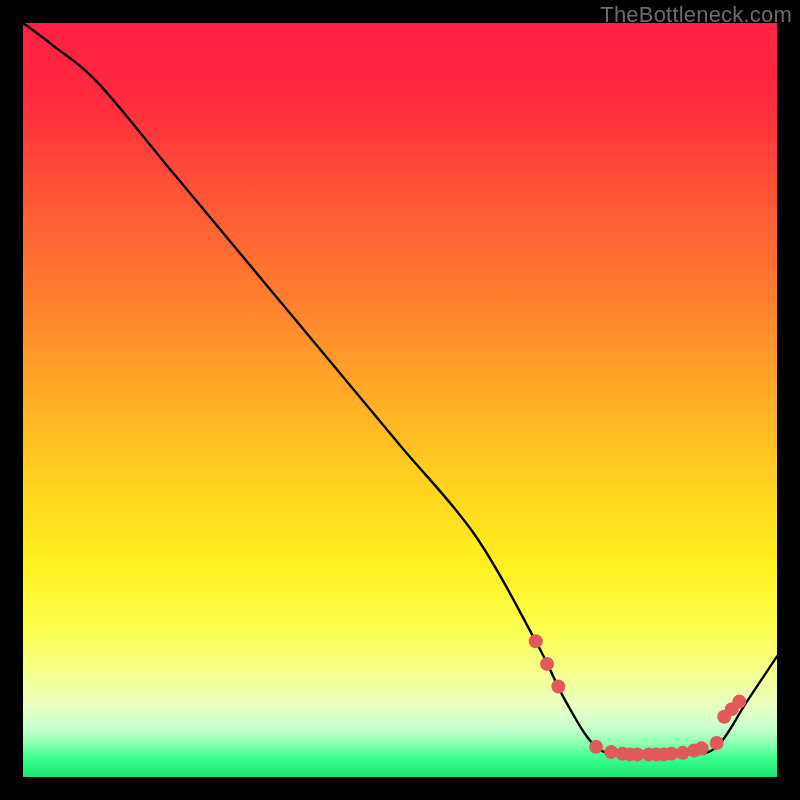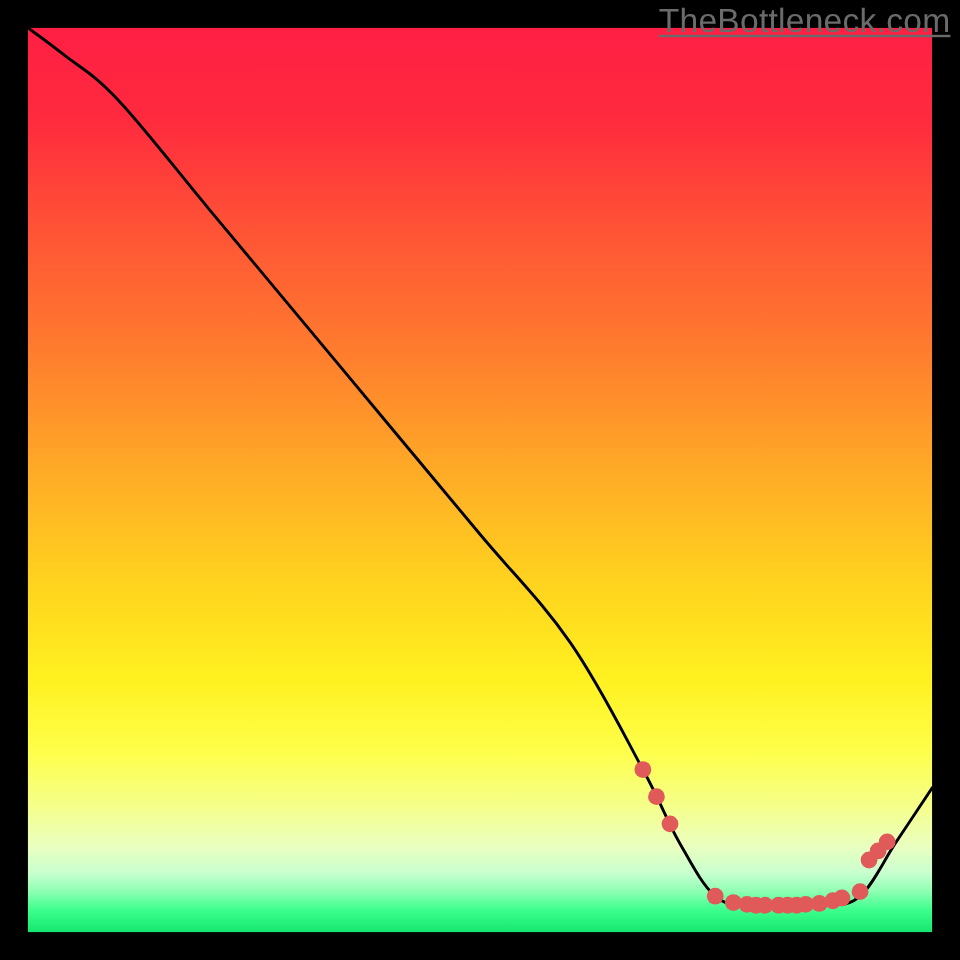--- a/index.html
+++ b/index.html
@@ -34,24 +34,23 @@
     left: 0; top: 0;
     width: 754px;
     height: 754px;
     overflow: visible;
   }
   .watermark {
     position: absolute;
     top: 2px;
     right: 8px;
     color: #6b6b6b;
-    font-size: 28px;
+    font-size: 22px;
     letter-spacing: 0.2px;
     user-select: none;
-    text-decoration: underline;
   }
 </style>
 </head>
 <body>
 
 <div class="stage">
   <div class="plot-area">
     <svg class="gradient" viewBox="0 0 754 754" preserveAspectRatio="none">
       <defs>
         <linearGradient id="bg-grad" x1="0" y1="0" x2="0" y2="1">

